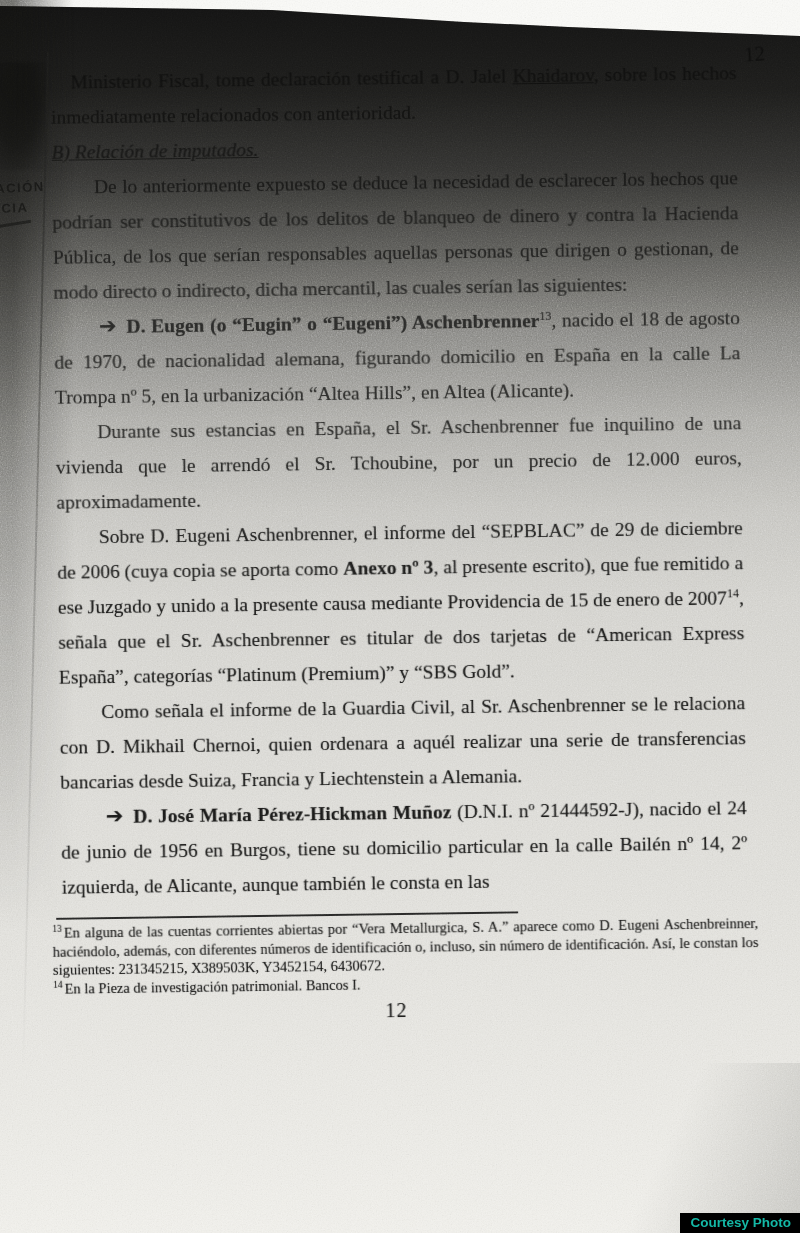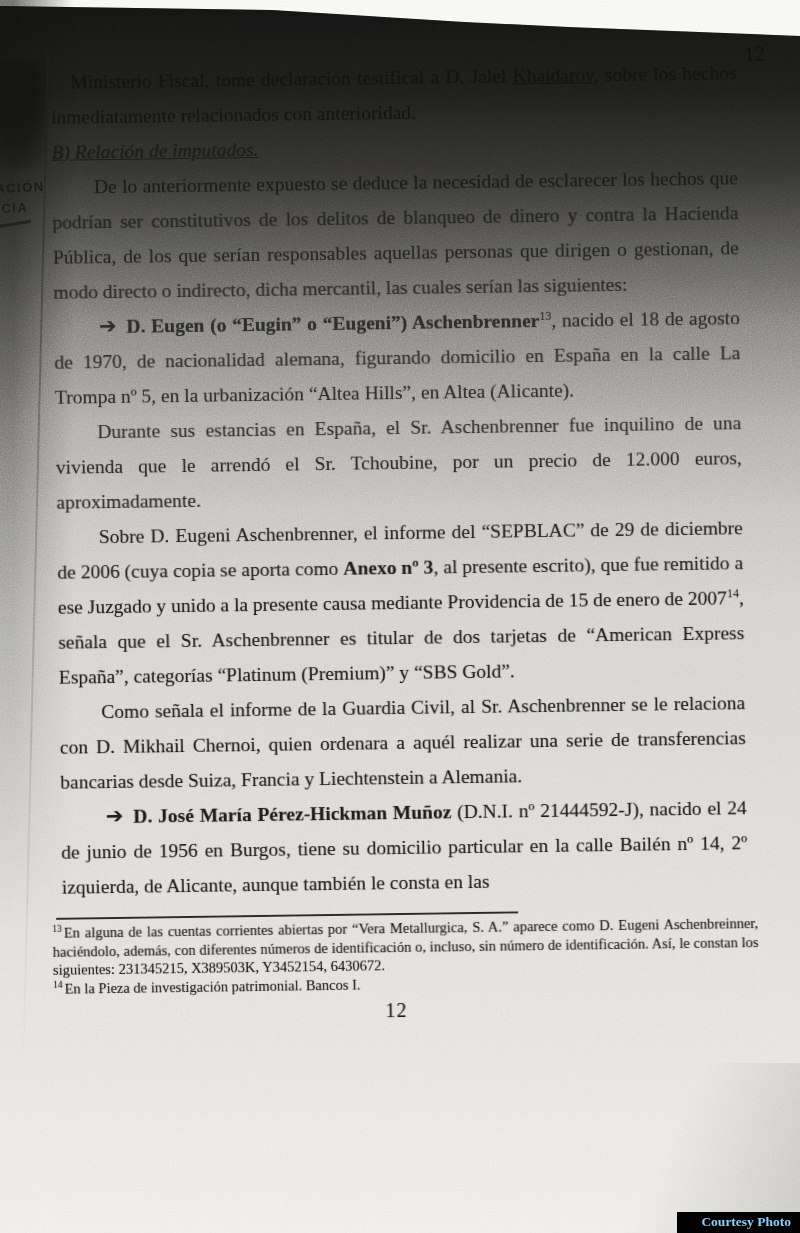--- a/index.html
+++ b/index.html
@@ -106,24 +106,24 @@
     font-size:21px;color:#0c0c0c;
     transform:rotate(-4deg);
     filter:blur(.4px);
   }
   
   .grain{position:absolute;inset:0;z-index:4;mix-blend-mode:overlay;opacity:.55;pointer-events:none;}
   .grain2{position:absolute;inset:0;z-index:4;mix-blend-mode:multiply;opacity:.12;pointer-events:none;}
   
   .badge{
     position:absolute;right:0;bottom:0;z-index:6;
-    background:#000;color:#7dd3fc;
-    font-family:Liberation Serif, serif;
+    background:#000;color:#14b8a6;
+    font-family:Liberation Sans, sans-serif;
     font-weight:bold;font-size:13.5px;
-    padding:2px 9px 3px 24px;
+    padding:2px 9px 3px 10px;
   }
 </style>
 </head>
 <body>
 
 <div class="photo">
 
   <div class="paper-bg"></div>
 
   <div class="stamp">

